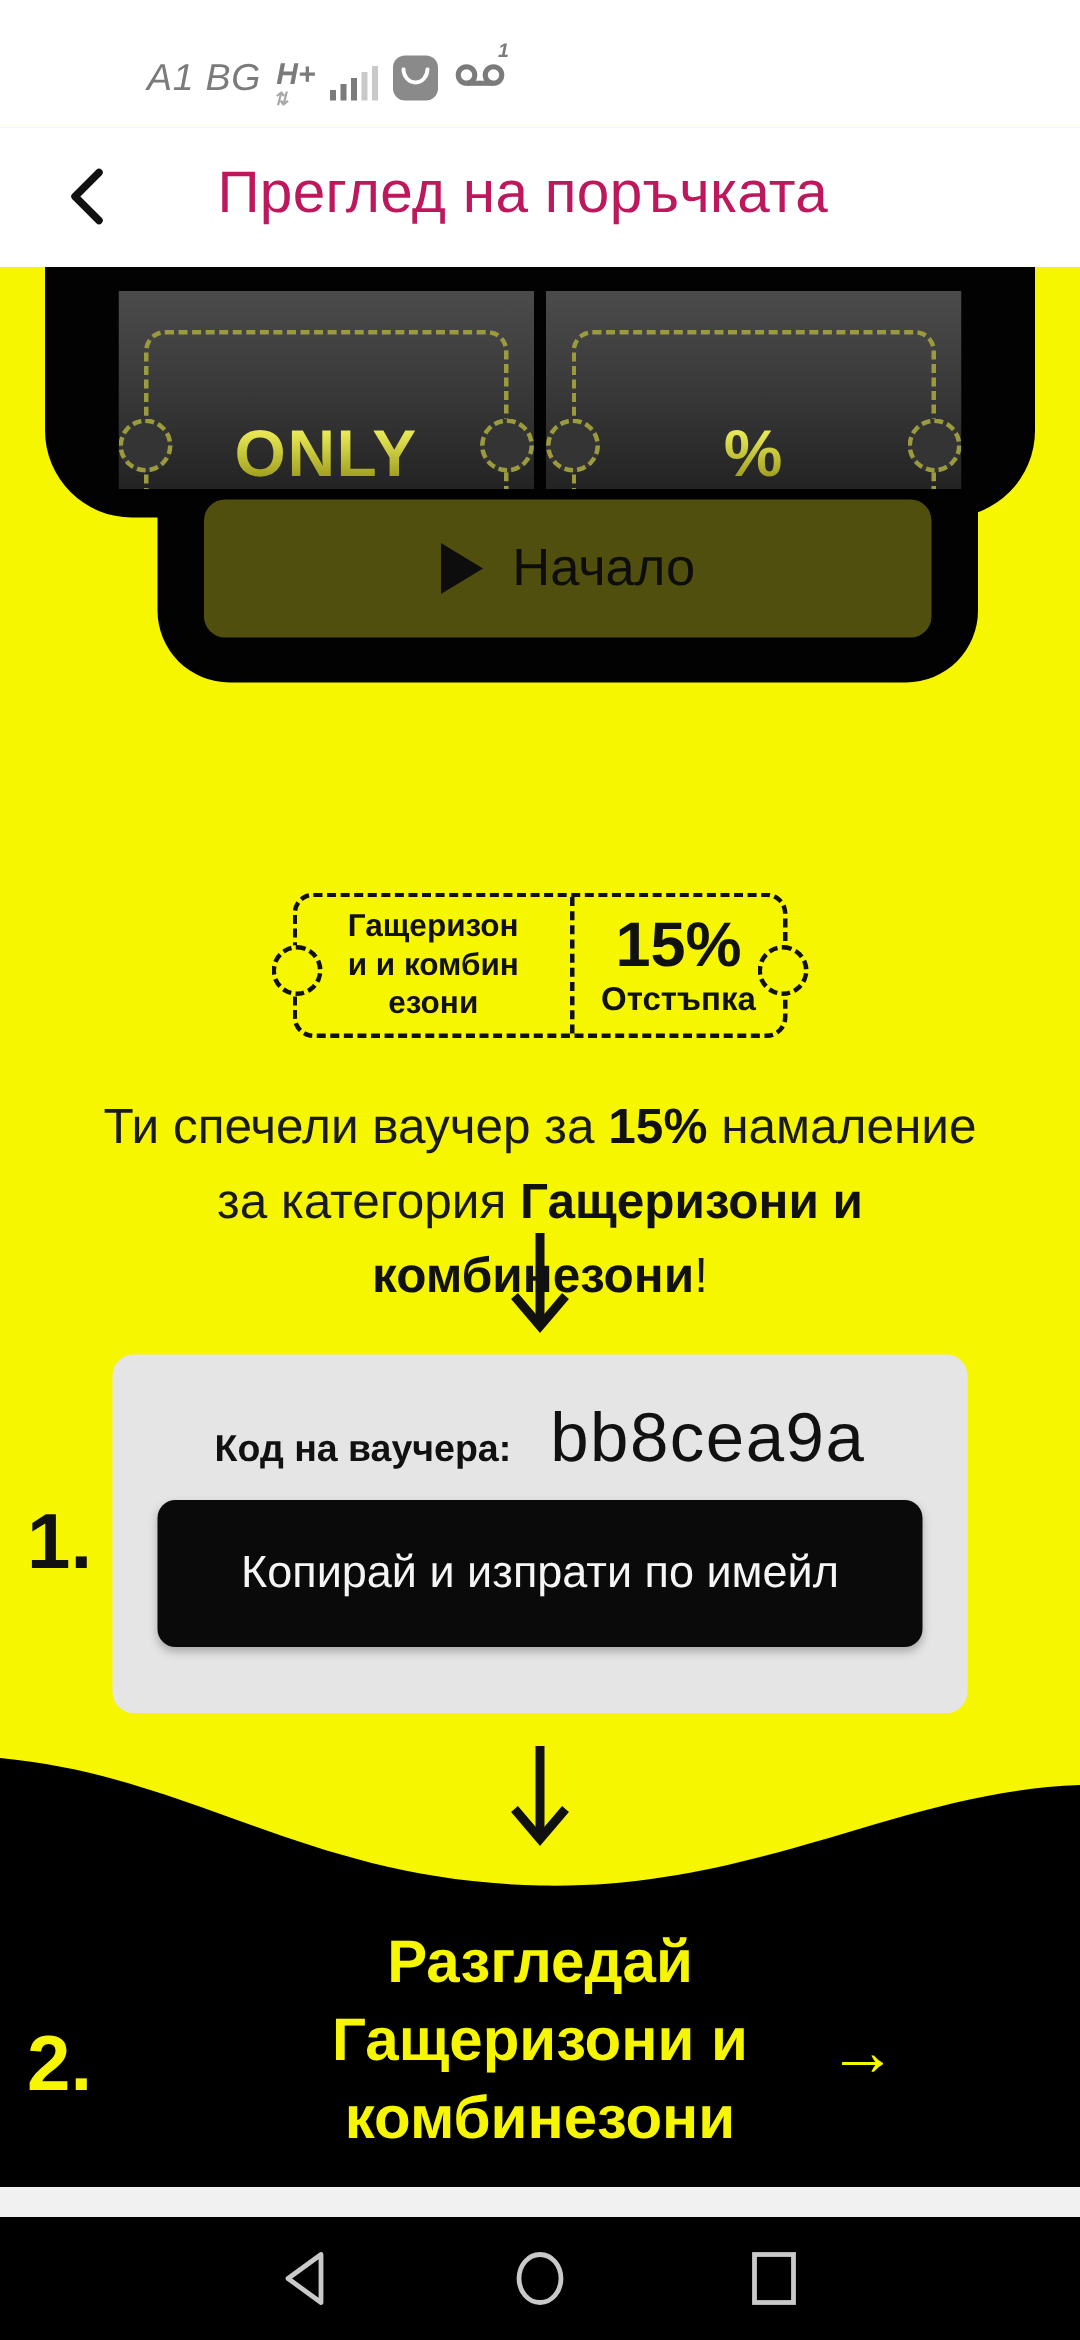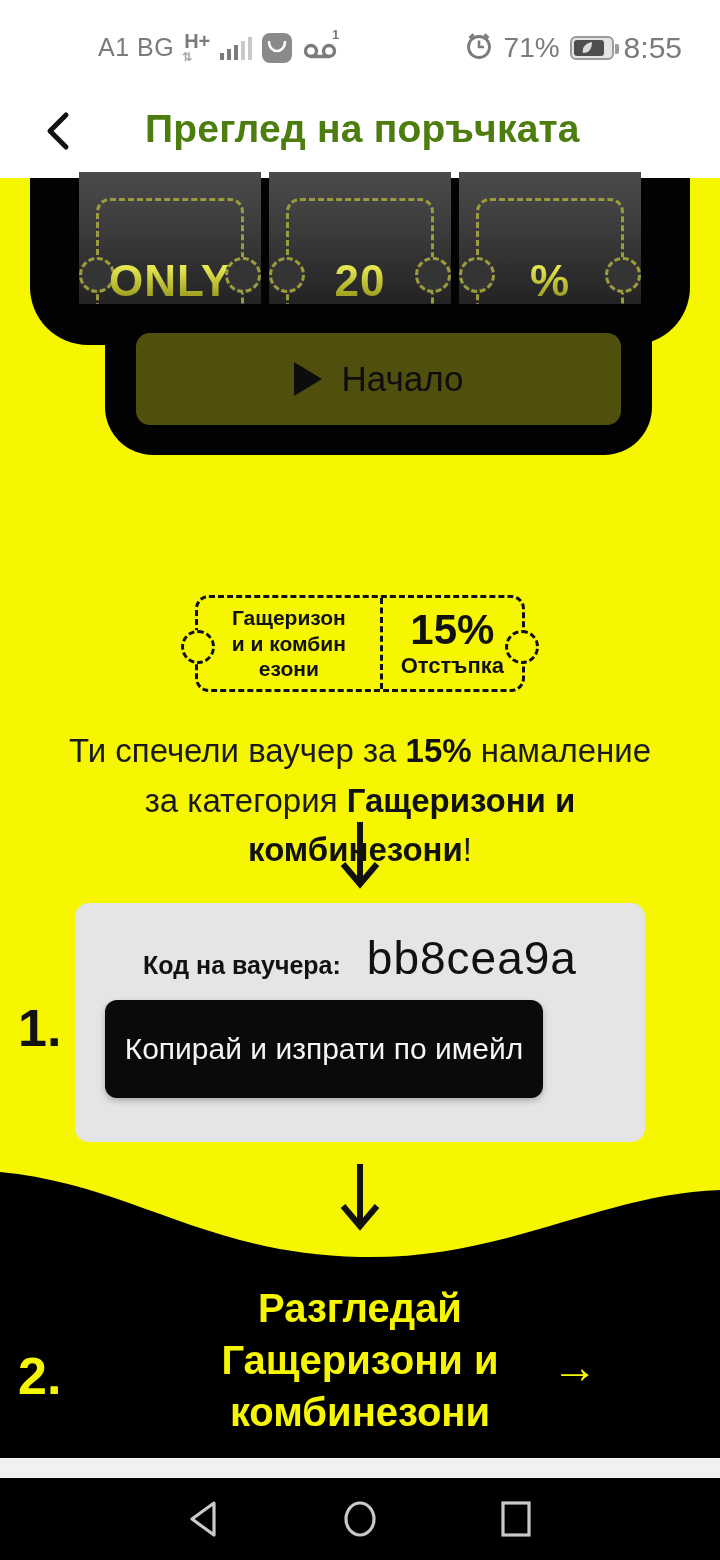--- a/index.html
+++ b/index.html
@@ -8,21 +8,21 @@
     position:relative; width:720px; height:1560px; margin:0 auto;
     background:#f6f600; overflow:hidden;
     font-family:"Liberation Sans", sans-serif;
   }
   
   .status-bar {
     position:absolute; top:0; left:0; width:720px; height:85px; background:#ffffff;
     display:flex; align-items:center; justify-content:space-between;
     padding:10px 38px 0 98px; color:#7b7b7b;
   }
-  .sb-left, .sb-right { display:flex; align-items:center; gap:10px; }
+  .sb-left, .sb-right { display:flex; align-items:flex-end; gap:10px;font-style:italic; }
   .sb-carrier { font-size:25px; letter-spacing:0.5px; }
   .sb-net { position:relative; font-size:20px; font-weight:bold; line-height:1; top:-7px; }
   .sb-net small { position:absolute; left:-2px; top:20px; font-size:12px; color:#a9a9a9; }
   .sb-bars { display:flex; align-items:flex-end; gap:3px; height:24px; }
   .sb-bars i { display:block; width:4px; background:#7b7b7b; }
   .sb-bars i:nth-child(1){height:7px;} .sb-bars i:nth-child(2){height:11px;}
   .sb-bars i:nth-child(3){height:15px;} .sb-bars i:nth-child(4){height:19px;background:#c9c9c9;}
   .sb-bars i:nth-child(5){height:23px;background:#c9c9c9;}
   .appgallery {
     width:30px; height:30px; border-radius:8px; background:#8a8a8a;
@@ -33,27 +33,27 @@
   .battery { position:relative; width:44px; height:24px; border:2px solid #9a9a9a;
     border-radius:6px; background:#e4e4e4; display:flex; align-items:center; }
   .battery .fill { position:absolute; left:2px; top:2px; bottom:2px; width:30px;
     background:#4e4e4e; border-radius:3px; }
   .battery svg { position:relative; z-index:1; margin-left:8px; }
   .battery .nub { position:absolute; right:-7px; top:6px; width:4px; height:10px;
     background:#9a9a9a; border-radius:0 2px 2px 0; }
   
   .header { position:absolute; top:85px; left:0; width:720px; height:93px; background:#ffffff; }
   .back-btn { position:absolute; left:36px; top:22px; width:48px; height:48px; cursor:pointer; }
-  .page-title { position:absolute; left:145px; top:22px; font-size:39px; font-weight:bold; color:#4d7c0f; letter-spacing:0.2px; }
+  .page-title { position:absolute; left:145px; top:22px; font-size:39px; font-weight:normal; color:#be185d; letter-spacing:0.2px; }
   
   .machine-body { position:absolute; left:30px; top:178px; width:660px; height:167px;
     background:#020202; border-radius:0 0 58px 58px; }
   .machine-tray { position:absolute; left:105px; top:295px; width:547px; height:160px;
     background:#020202; border-radius:0 0 48px 48px; }
-  .reel-window { position:absolute; left:79px; top:172px; width:562px; height:132px;
+  .reel-window { position:absolute; left:79px; top:194px; width:562px; height:132px;
     display:flex; gap:8px; overflow:hidden; }
   .reel { position:relative; flex:1; overflow:hidden;
     background:linear-gradient(180deg,#4b4b4b 0%,#3b3b3b 45%,#232323 100%); }
   .reel-ticket { position:absolute; left:17px; right:17px; top:26px; height:170px;
     border:3px dashed #9b9b3d; border-radius:14px; }
   .reel-ticket::before, .reel-ticket::after { content:""; position:absolute; width:30px; height:30px;
     border-radius:50%; background:#343434; border:3px dashed #9b9b3d; top:56px; }
   .reel-ticket::before { left:-20px; } .reel-ticket::after { right:-20px; }
   .reel-label { position:absolute; left:0; right:0; top:55px; text-align:center;
     font-size:44px; font-weight:bold; letter-spacing:1px;
@@ -85,21 +85,21 @@
   .win-message b { color:#111; }
   .down-arrow-1 { position:absolute; left:338px; top:818px; }
   .down-arrow-2 { position:absolute; left:338px; top:1160px; }
   
   .code-box { position:absolute; left:75px; top:903px; width:570px; height:239px;
     background:#e5e5e5; border-radius:14px; }
   .code-row { position:absolute; left:0; top:28px; width:100%; display:flex;
     justify-content:center; align-items:baseline; gap:26px; color:#111; }
   .code-label { font-size:25px; font-weight:bold; }
   .code-value { font-size:46px; font-weight:normal; letter-spacing:1px; }
-  .copy-button { position:absolute; left:30px; top:97px; width:438px; height:98px;
+  .copy-button { position:absolute; left:30px; top:97px; width:510px; height:98px;
     background:#0a0a0a; border-radius:12px; display:flex; align-items:center;
     justify-content:center; cursor:pointer; box-shadow:0 3px 6px rgba(0,0,0,0.25); }
   .copy-label { color:#f5f5f5; font-size:30px; }
   .step-1 { position:absolute; left:18px; top:998px; font-size:52px; font-weight:bold; color:#111; }
   
   .wave { position:absolute; left:0; top:1150px; }
   .step-2 { position:absolute; left:18px; top:1346px; font-size:52px; font-weight:bold; color:#f6f600; }
   .browse-heading { position:absolute; left:140px; top:1282px; width:440px; text-align:center;
     font-size:40px; font-weight:bold; line-height:1.3; color:#f6f600; cursor:pointer; }
   .browse-arrow { position:absolute; left:552px; top:1340px; font-size:46px; color:#f6f600; cursor:pointer; }
@@ -133,38 +133,20 @@
       </span>
       <span>
         <svg width="40" height="34" viewBox="0 0 40 34">
           <circle cx="9" cy="22" r="5.5" fill="none" stroke="#7b7b7b" stroke-width="3.4"></circle>
           <circle cx="27" cy="22" r="5.5" fill="none" stroke="#7b7b7b" stroke-width="3.4"></circle>
           <line x1="9" y1="27.5" x2="27" y2="27.5" stroke="#7b7b7b" stroke-width="3.4"></line>
           <text x="30" y="10" font-size="13" fill="#7b7b7b" font-weight="bold">1</text>
         </svg>
       </span>
     </div>
-    <div class="sb-right">
-      <span>
-        <svg width="30" height="30" viewBox="0 0 30 30">
-          <circle cx="15" cy="16" r="10.5" fill="none" stroke="#7b7b7b" stroke-width="2.8"></circle>
-          <path d="M15 9.5 V16 H20" fill="none" stroke="#7b7b7b" stroke-width="2.6"></path>
-          <path d="M5.5 7 L9.5 3.2 M24.5 7 L20.5 3.2" stroke="#7b7b7b" stroke-width="2.8"></path>
-        </svg>
-      </span>
-      <span class="sb-pct">71%</span>
-      <span class="battery">
-        <span class="fill"></span>
-        <svg width="14" height="16" viewBox="0 0 14 16">
-            <path d="M12 2 C4 4 2 8 3 13 C8 13 12 10 12 2 Z" fill="#dcdcdc"></path>
-          </svg>
-        <span class="nub"></span>
-      </span>
-      <span class="sb-time">8:55</span>
-    </div>
   </div>
 
   <div class="header">
     <div class="back-btn">
       <svg width="48" height="48" viewBox="0 0 48 48">
           <polyline points="30,8 14,24 30,40" fill="none" stroke="#111" stroke-width="5" stroke-linecap="round" stroke-linejoin="round"></polyline>
         </svg>
     </div>
     <div class="page-title">Преглед на поръчката</div>
   </div>
@@ -172,25 +154,20 @@
   <div class="machine-body"></div>
   <div class="machine-tray"></div>
   <div class="reel-window">
     <div class="reel">
       <div class="reel-ticket">
         <div class="reel-label">ONLY</div>
       </div>
     </div>
     <div class="reel">
       <div class="reel-ticket">
-        <div class="reel-label">20</div>
-      </div>
-    </div>
-    <div class="reel">
-      <div class="reel-ticket">
         <div class="reel-label">%</div>
       </div>
     </div>
   </div>
   <div class="start-button">
     <span class="play-icon"></span>
     <span class="start-label">Начало</span>
   </div>
 
 

